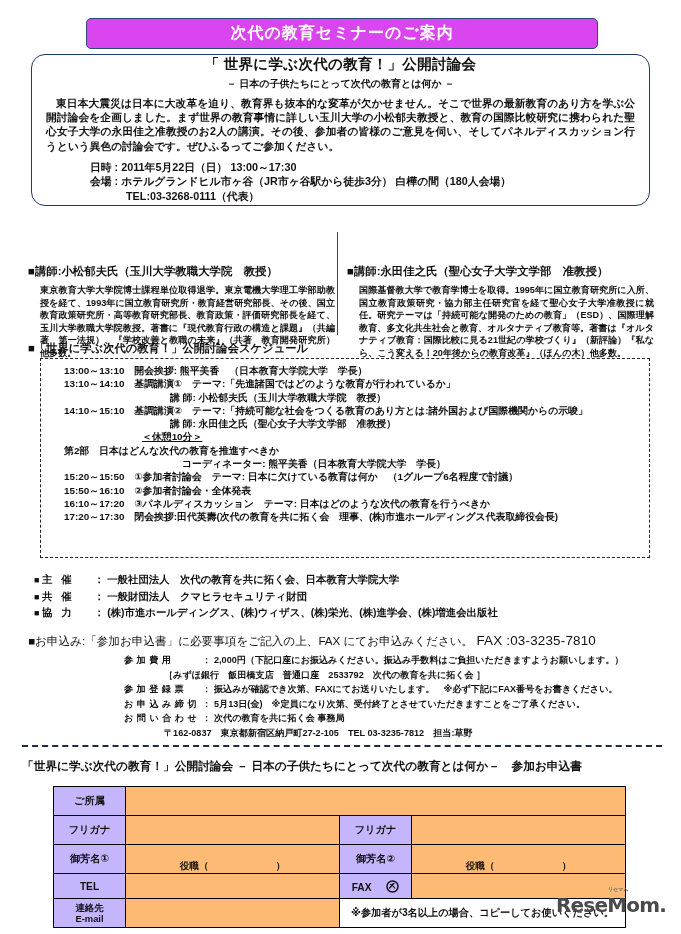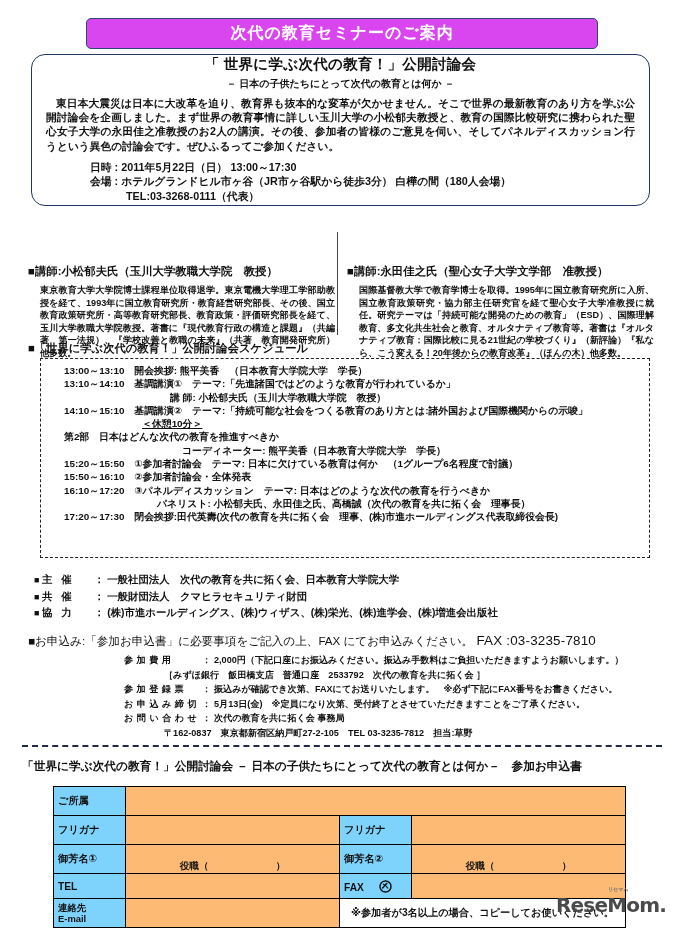--- a/index.html
+++ b/index.html
@@ -229,22 +229,23 @@
     table-layout: fixed;
   }
   .form-table td {
     border: 1.2px solid #000000;
     height: 28px;
     font-size: 10.2px;
     font-weight: bold;
     padding: 0 4px;
   }
   .lbl {
+    text-align: center;
     width: 72px;
-    background: #7dd3fc;
+    background: #c4b5fd;
   }
   .cell-blank { background: #fdba74; }
   .role-cell {
     text-align: center;
     vertical-align: bottom;
     padding-bottom: 2px;
     height: 38px;
   }
   .role-txt { font-size: 9.6px; }
   .note-cell {
@@ -312,27 +313,27 @@
     </div>
   </div>
   <div class="divider-v"></div>
 
   <div class="sched-title">■「世界に学ぶ次代の教育！」公開討論会スケジュール</div>
   <div class="sched-box" id="schedule-box">
       <div class="sched-line ind1">13:00～13:10　開会挨拶: 熊平美香　（日本教育大学院大学　学長）</div>
       <div class="sched-line ind1">13:10～14:10　基調講演①　テーマ:「先進諸国ではどのような教育が行われているか」</div>
       <div class="sched-line ind2">講 師: 小松郁夫氏（玉川大学教職大学院　教授）</div>
       <div class="sched-line ind1">14:10～15:10　基調講演②　テーマ:「持続可能な社会をつくる教育のあり方とは:諸外国および国際機関からの示唆」</div>
+      <div class="sched-line ind2">講 師: 永田佳之氏（聖心女子大学文学部　准教授）</div>
       <div class="sched-line ind3">＜休憩10分＞</div>
       <div class="sched-line ind1">第2部　日本はどんな次代の教育を推進すべきか</div>
       <div class="sched-line ind4">コーディネーター: 熊平美香（日本教育大学院大学　学長）</div>
       <div class="sched-line ind1">15:20～15:50　①参加者討論会　テーマ: 日本に欠けている教育は何か　（1グループ6名程度で討議）</div>
       <div class="sched-line ind1">15:50～16:10　②参加者討論会・全体発表</div>
       <div class="sched-line ind1">16:10～17:20　③パネルディスカッション　テーマ: 日本はどのような次代の教育を行うべきか</div>
-      <div class="sched-line ind5">パネリスト: 小松郁夫氏、永田佳之氏、髙橋誠（次代の教育を共に拓く会　理事長）</div>
       <div class="sched-line ind1">17:20～17:30　閉会挨拶:田代英壽(次代の教育を共に拓く会　理事、(株)市進ホールディングス代表取締役会長)</div>
     </div>
 
   <div class="orgs" id="organizers">
       <div class="org-row"><span class="org-sq">■ </span><span class="org-label">主 催</span><span>： 一般社団法人　次代の教育を共に拓く会、日本教育大学院大学</span></div>
       <div class="org-row"><span class="org-sq">■ </span><span class="org-label">共 催</span><span>： 一般財団法人　クマヒラセキュリティ財団</span></div>
       <div class="org-row"><span class="org-sq">■ </span><span class="org-label">協 力</span><span>： (株)市進ホールディングス、(株)ウィザス、(株)栄光、(株)進学会、(株)増進会出版社</span></div>
     </div>
 
   <div class="apply">

